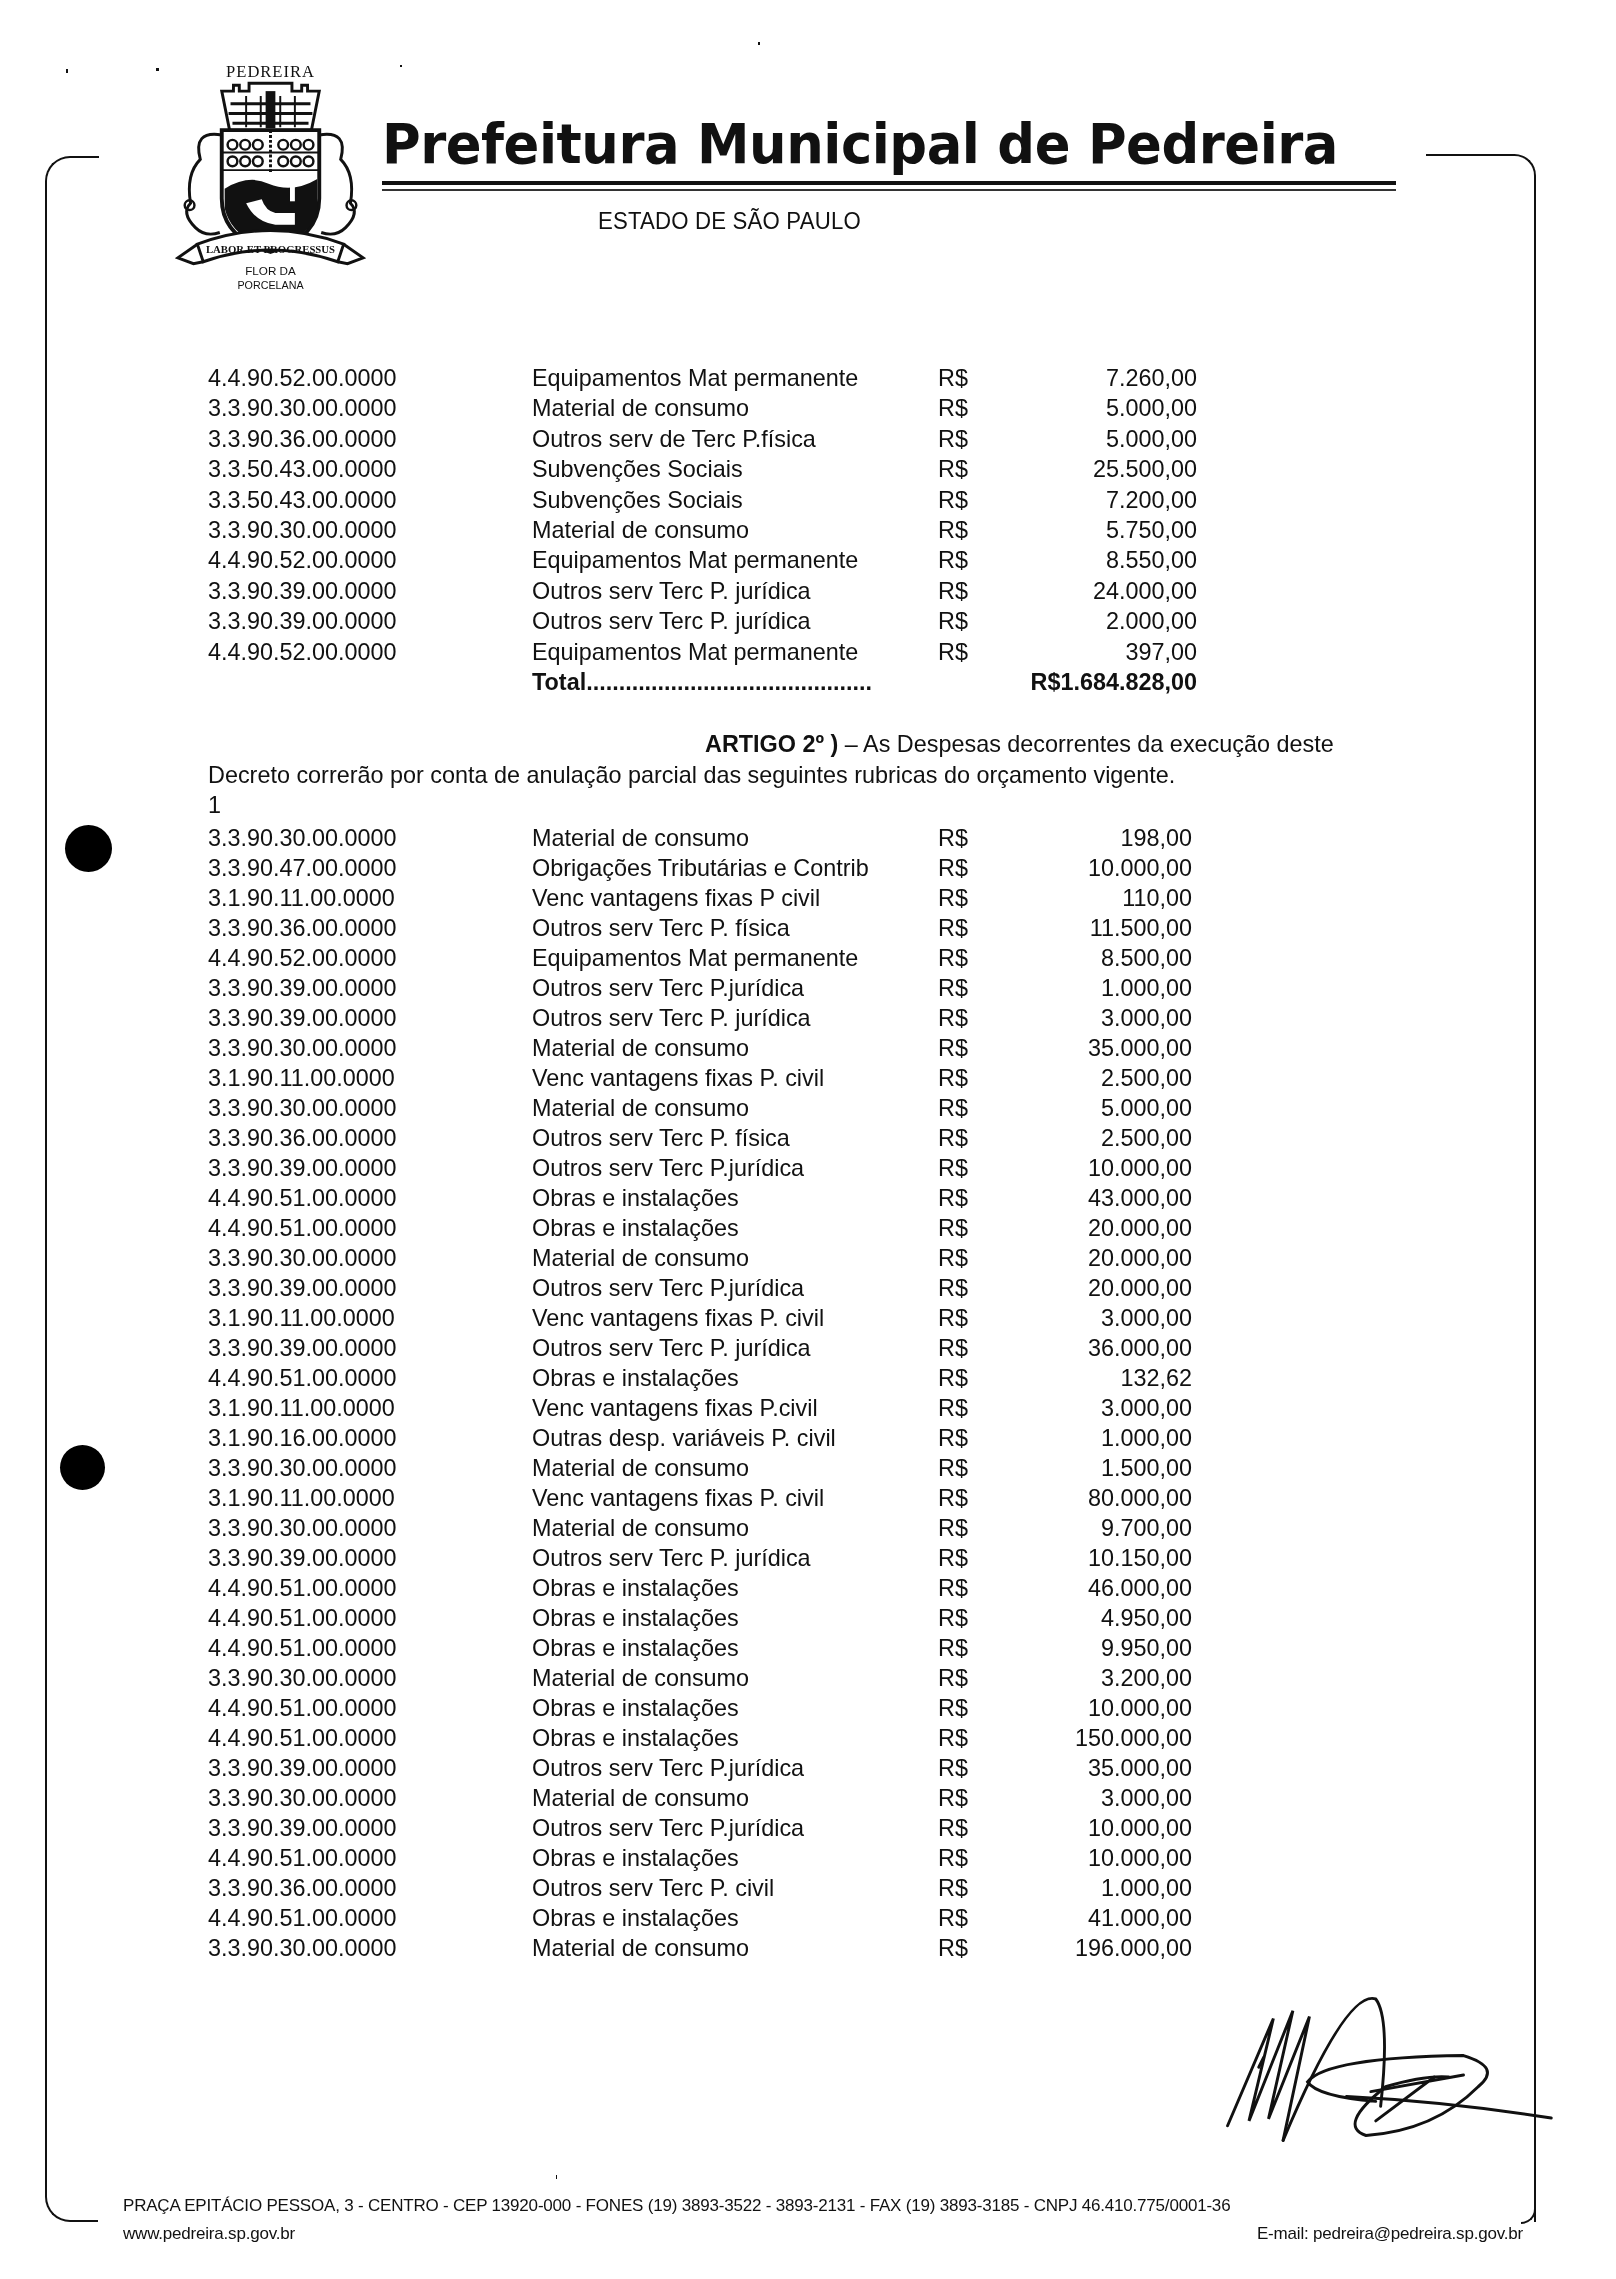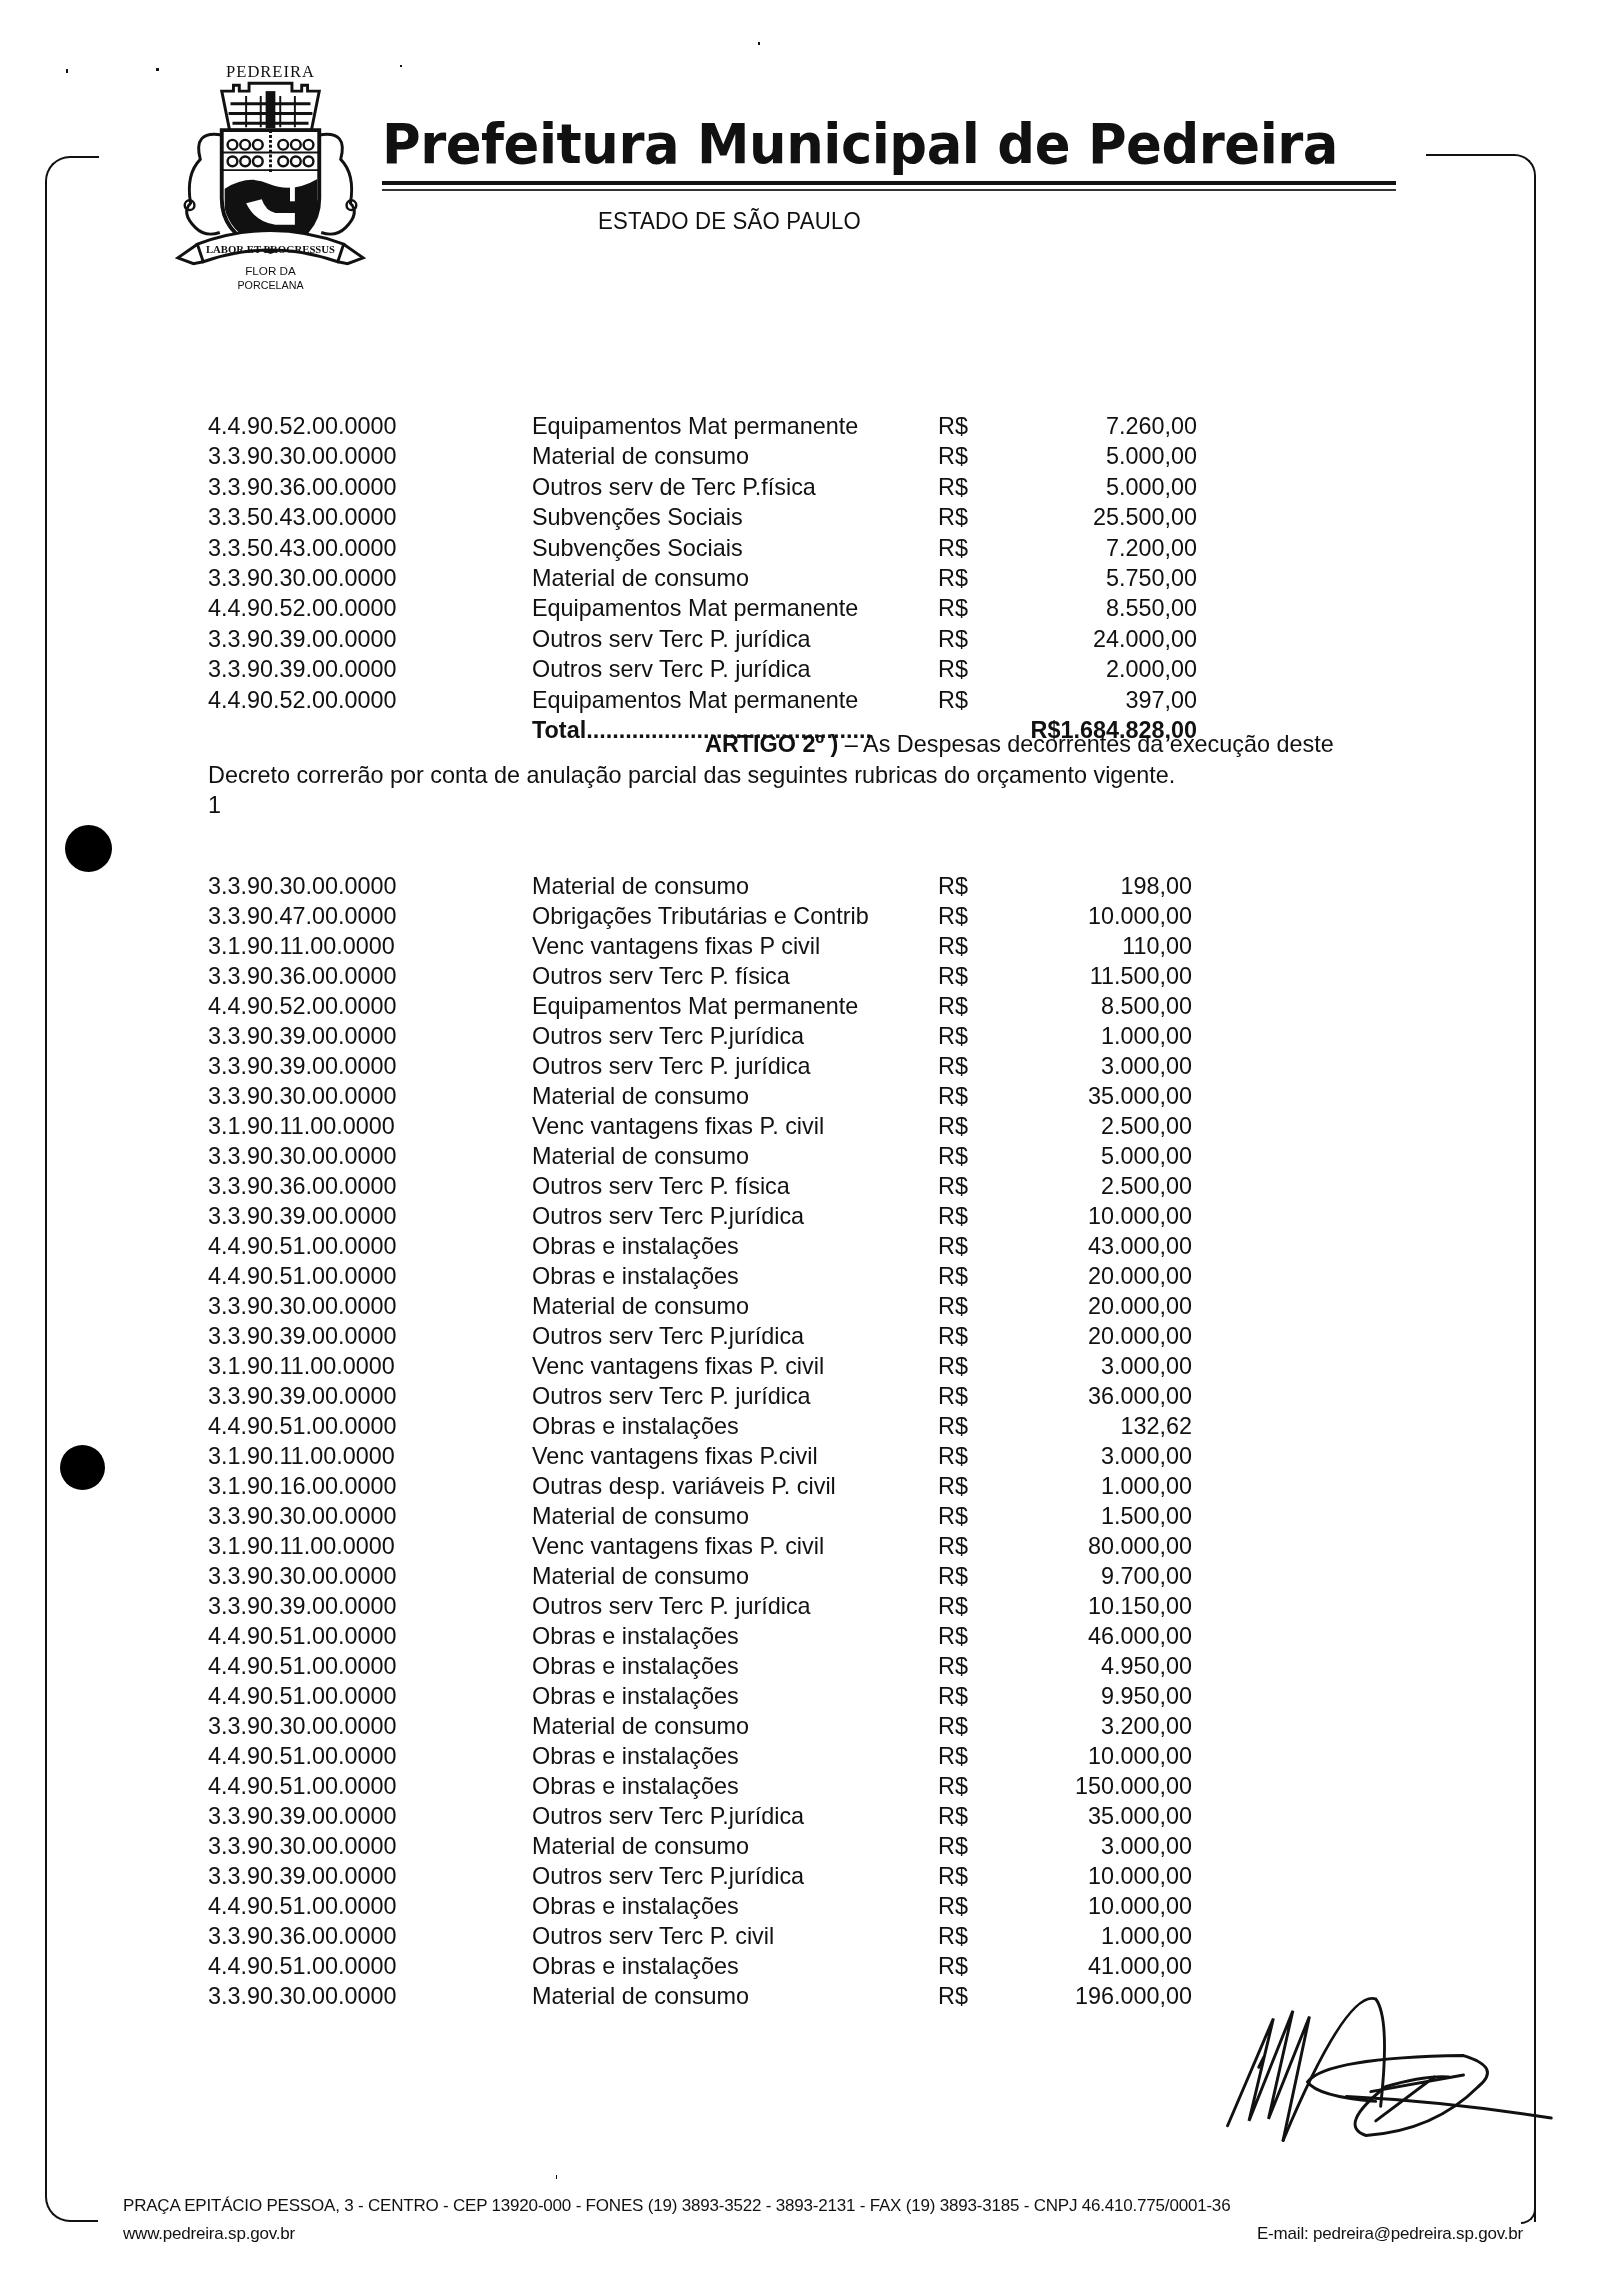--- a/index.html
+++ b/index.html
@@ -12,21 +12,21 @@
 
   
   .crest { position:absolute; left:168px; top:57px; width:205px; height:234px; }
   .title { position:absolute; left:382px; top:117px; font-family:"DejaVu Sans", sans-serif; font-weight:bold; font-size:55px; letter-spacing:-0.5px; line-height:1; white-space:nowrap; transform:scaleX(0.96); transform-origin:left top; }
   .rule-thick { position:absolute; left:382px; top:181px; width:1014px; height:3.9px; background:#111; }
   .rule-thin { position:absolute; left:382px; top:189px; width:1014px; height:1.5px; background:#333; }
   .subtitle { position:absolute; left:0; width:1779px; top:207px; text-align:center; font-size:24.4px; letter-spacing:0.2px; transform:scaleX(0.91); transform-origin:left top; }
   .subtitle-wrap { position:absolute; left:0; top:0; width:1617px; }
 
   
-  .row { position:absolute; left:0; width:1617px; height:30px; font-size:23.4px; line-height:30px; white-space:nowrap;margin-top:48px; }
+  .row { position:absolute; left:0; width:1617px; height:30px; font-size:23.4px; line-height:30px; white-space:nowrap; }
   .row .code { position:absolute; left:208px; }
   .row .desc { position:absolute; left:532px; }
   .row .cur  { position:absolute; left:938px; }
   .row .amt  { position:absolute; right:0; text-align:right; }
   .sec1 .amt { right:calc(1617px - 1197px); }
   .sec2 .amt { right:calc(1617px - 1192px); }
   .total { font-weight:bold; }
   .total .amt { right:calc(1617px - 1197px); }
 
   .para { position:absolute; font-size:23.4px; line-height:30px; white-space:nowrap; }

